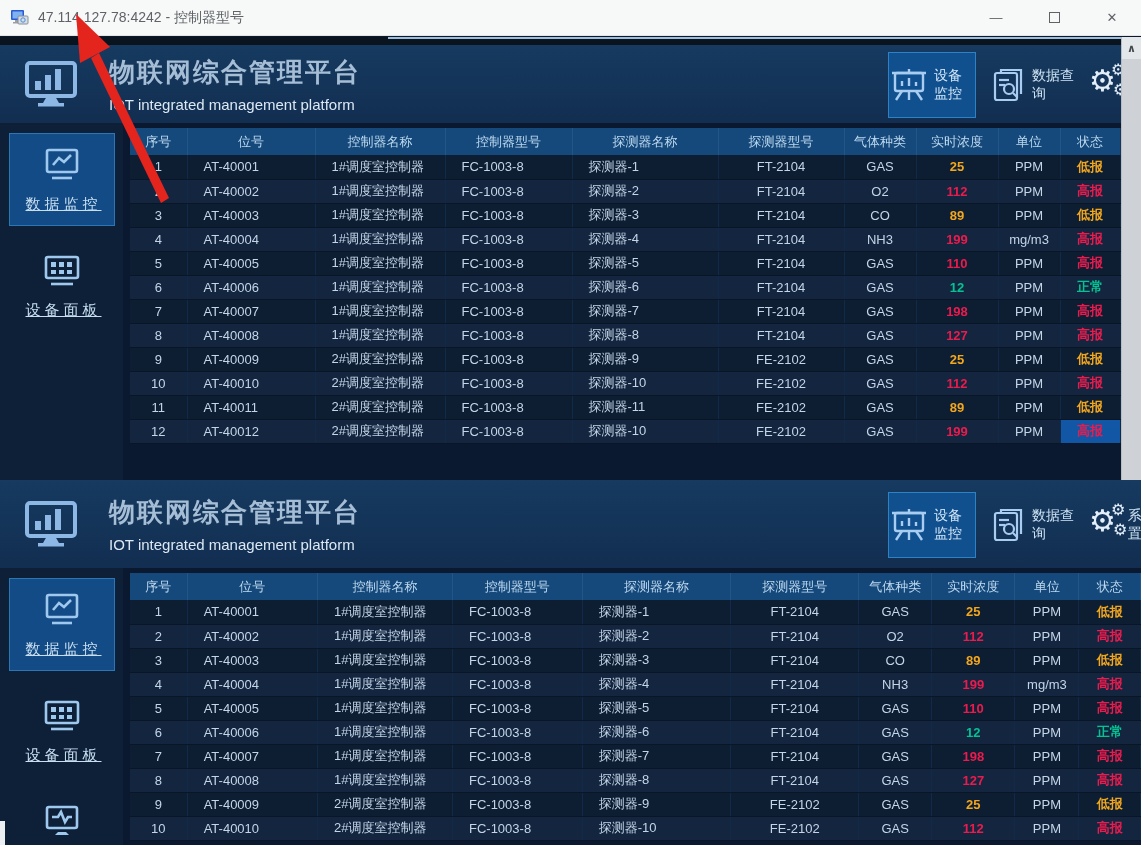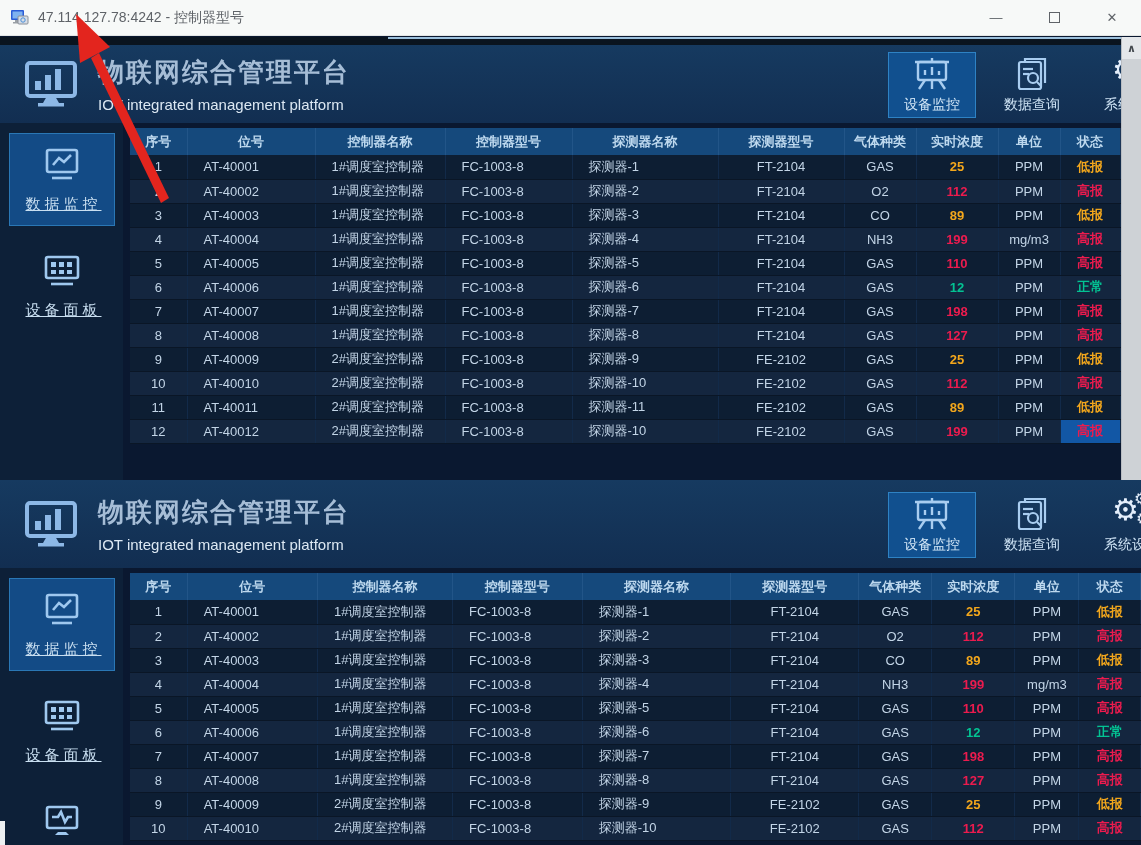--- a/index.html
+++ b/index.html
@@ -22,27 +22,27 @@
   .copyA { top:37px; height:443px; }
   .copyB { top:480px; height:365px; }
 
   .topstrip { height:8px; background:#0a141f; position:relative; }
   .topstrip .hl { position:absolute; left:388px; right:0; top:0; height:2px; background:#9cc0dc; }
 
   .app-header { height:78px; background:linear-gradient(#163a60,#122e51);
                 display:flex; align-items:center; position:relative; }
   .copyB .app-header { height:88px; }
   .logo { color:#8db8e6; margin-left:24px; flex:0 0 auto; }
-  .titles { margin-left:20px; }
+  .titles { margin-left:31px; }
   .app-title { font-size:26px; font-weight:bold; color:#a6bdd6; letter-spacing:2px; }
   .app-sub { font-size:15px; color:#dce8f3; margin-top:6px; }
 
   .nav { position:absolute; left:888px; top:7px; display:flex; gap:12px; }
   .copyB .nav { top:12px; }
-  .nav-item { width:88px; height:66px; display:flex; flex-direction:column; align-items:center;
+  .nav-item { width:88px; height:66px; display:flex; flex-direction:row; align-items:center;
               justify-content:center; gap:5px; color:#cfe4f5; font-size:14px; flex:0 0 auto;
               border:1px solid transparent; cursor:pointer; }
   .nav-item.active { background:#11508f; border-color:#2e82c4; }
   .nav-ico { color:#a9cdf0; height:34px; display:flex; align-items:flex-end; }
   .gearwrap { position:relative; width:40px; height:34px; color:#e4eefb; }
   .gear-big { position:absolute; left:0; top:-4px; font-size:30px; line-height:34px; }
   .gear-sm1 { position:absolute; left:22px; top:-8px; font-size:16px; }
   .gear-sm2 { position:absolute; left:24px; top:12px; font-size:16px; }
 
   .app-body { display:flex; height:calc(100% - 86px); }
@@ -52,21 +52,21 @@
   .side-item { width:106px; display:flex; flex-direction:column; align-items:center;
                padding:13px 0 11px; margin-bottom:13px; color:#c9dff1; font-size:15px;
                letter-spacing:4px; border:1px solid transparent; cursor:pointer; }
   .side-item.active { background:#134b86; border-color:#2a77b5; }
   .side-item .lbl { margin-top:9px; text-indent:4px;text-decoration:underline; }
   .side-ico { color:#9fc8ef; }
 
   .main { flex:1; background:#0a1830; padding:5px 0 0 7px; overflow:hidden; }
   table { border-collapse:collapse; table-layout:fixed; }
   thead th { height:27px; background:#15497c; color:#bdd8ee; font-size:13px;
-             font-weight:bold; border-right:1px solid rgba(60,110,160,.35); }
+             font-weight:normal; border-right:1px solid rgba(60,110,160,.35); }
   td { height:24px; border-bottom:1px solid #0a1626; color:#c3d5e7; font-size:13px;
        border-right:1px solid rgba(40,90,140,.28); white-space:nowrap; overflow:hidden; }
   tr.odd  td { background:#0d1e33; }
   tr.even td { background:#14263f; }
   td.l { padding-left:16px; text-align:left; }
   td.c { text-align:center; }
   td.val { font-weight:bold; }
   td.sel { background:#1257a5 !important; }
 
   

